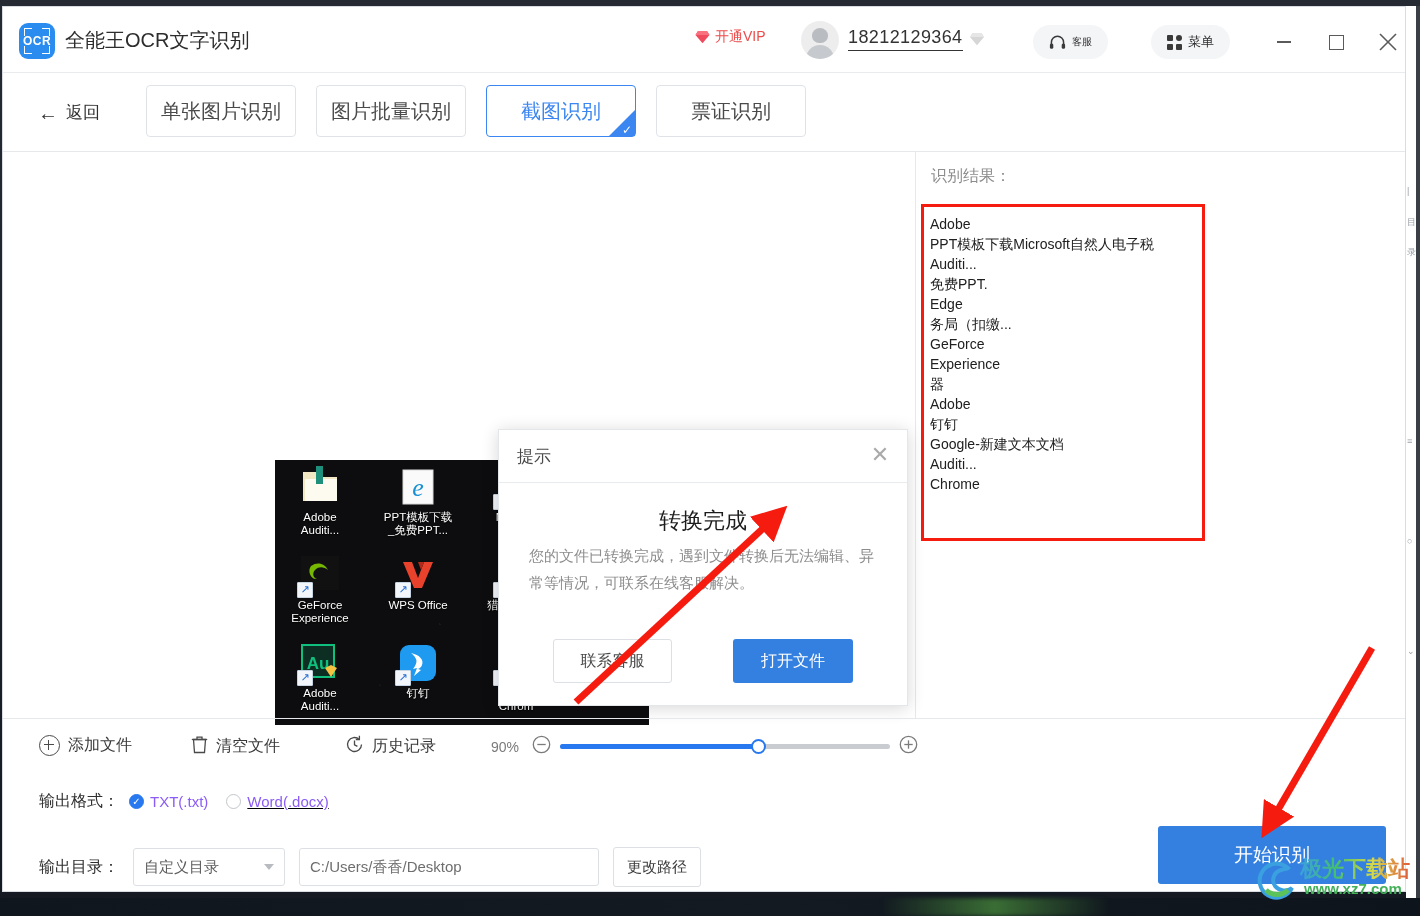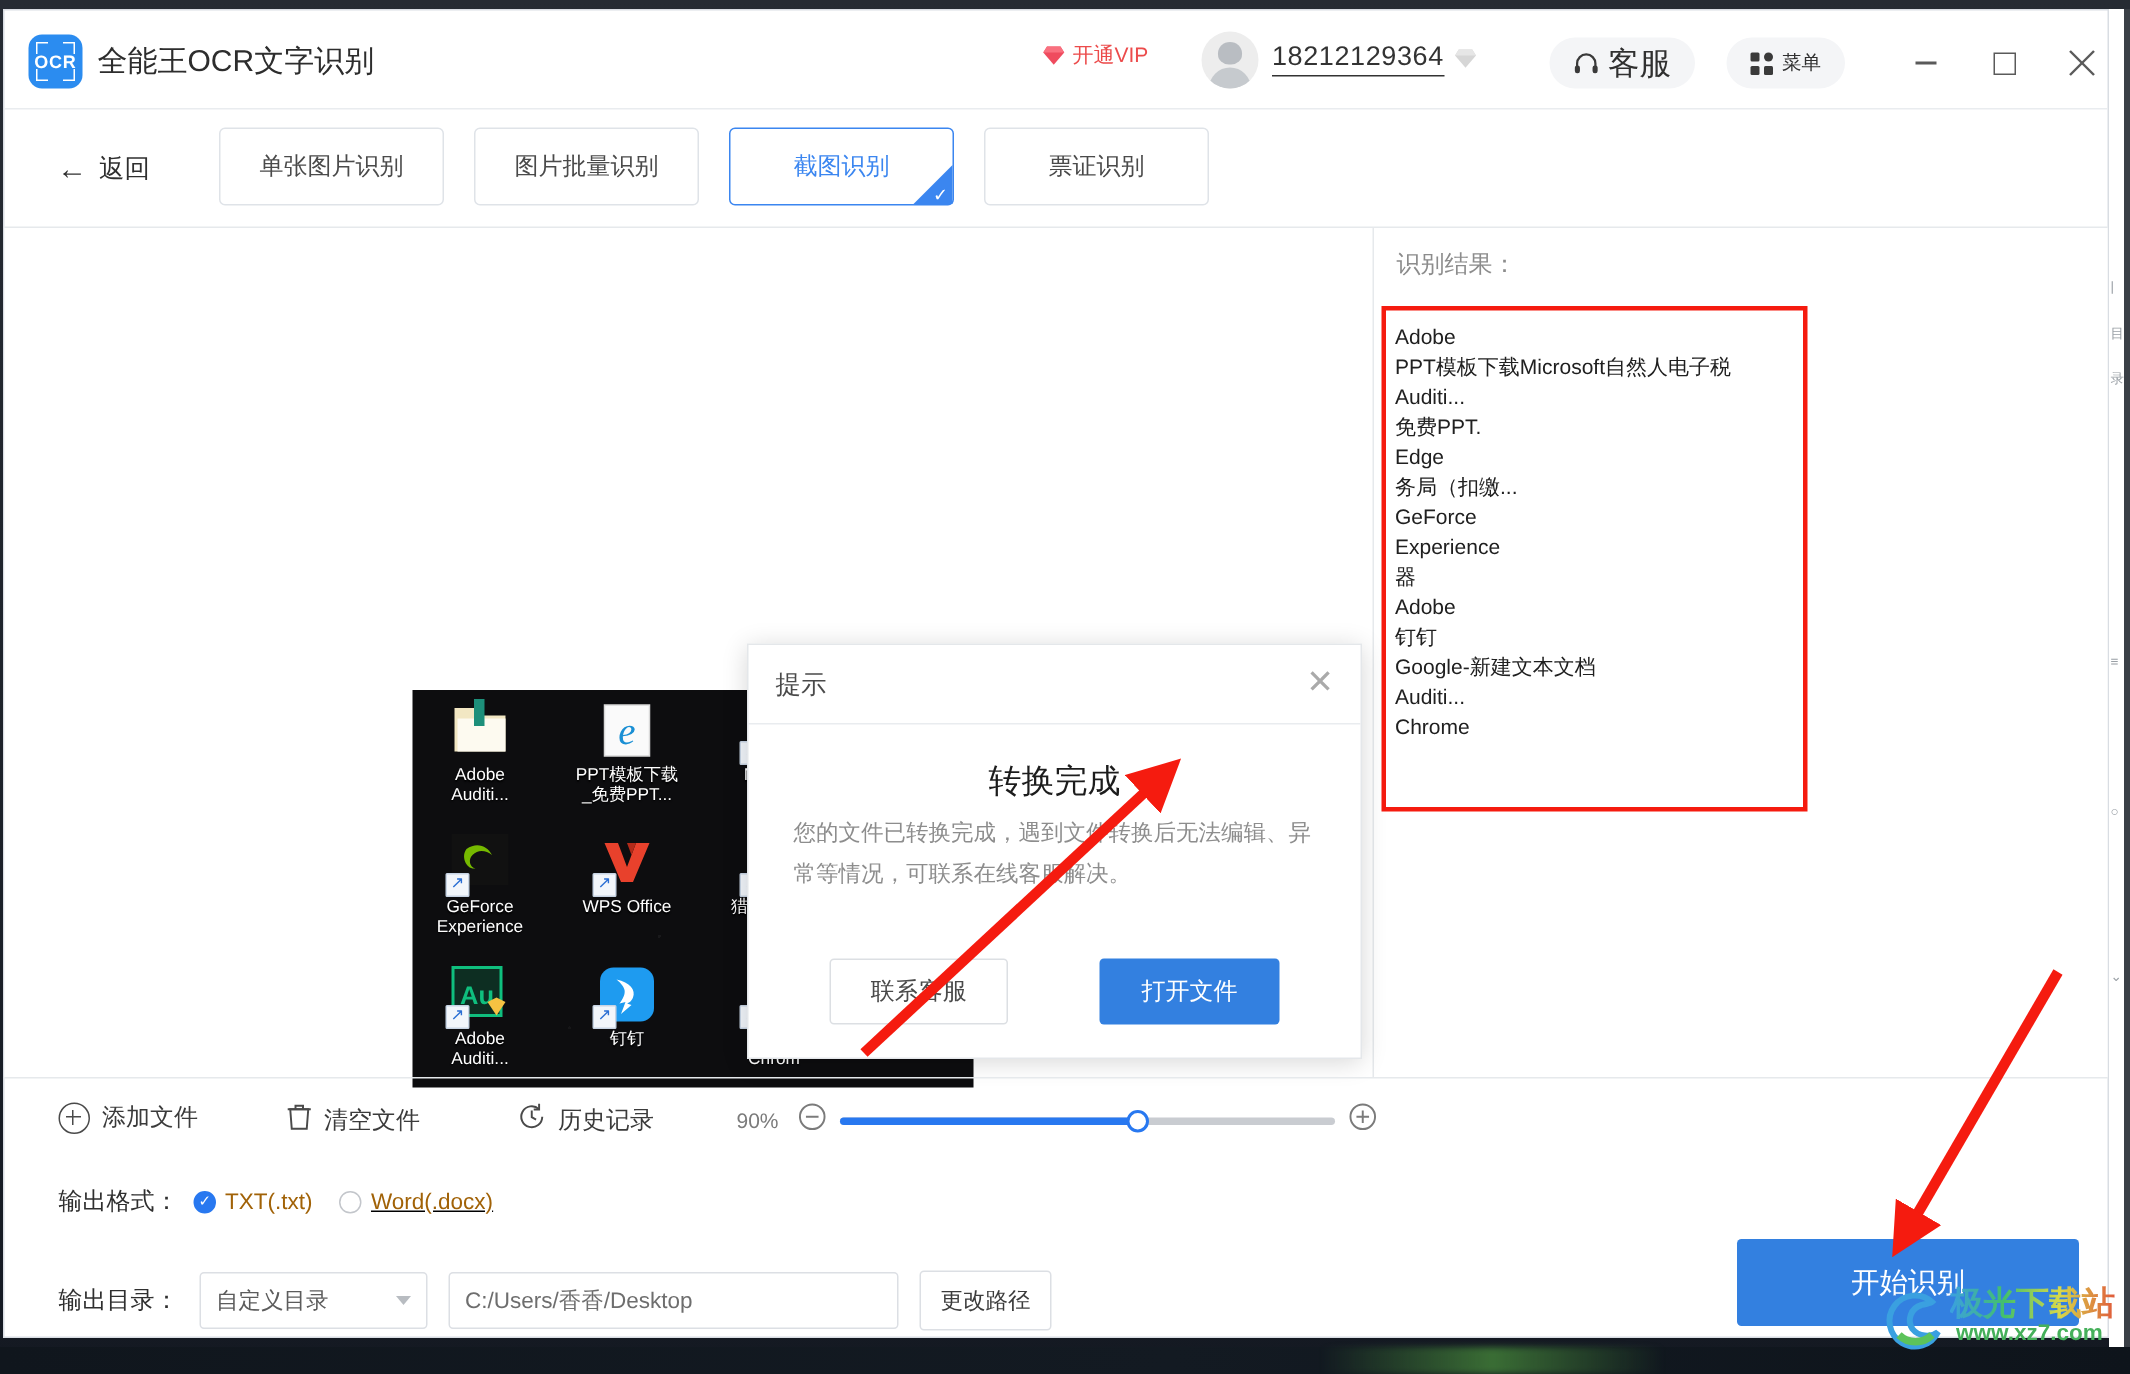--- a/index.html
+++ b/index.html
@@ -49,21 +49,21 @@
   #avatar .head{position:absolute;left:11px;top:7px;width:16px;height:15px;border-radius:50% 50% 45% 45%;background:#b9bdc2;}
   #avatar .body{position:absolute;left:5px;top:24px;width:28px;height:18px;border-radius:14px 14px 0 0;background:#c6cace;}
   #phone-wrap{position:absolute;left:845px;top:20px;display:flex;align-items:center;gap:6px;}
   #phone-number{font-size:18px;color:#333;border-bottom:1.5px solid #333;padding-bottom:2px;letter-spacing:.4px;}
   .gem-grey svg{display:block;}
 
   .pill-btn{position:absolute;top:18px;height:34px;border-radius:17px;background:#f4f5f7;
     display:flex;align-items:center;gap:6px;padding:0 16px;box-sizing:border-box;cursor:pointer;}
   #support-btn{left:1030px;}
   #menu-btn{left:1148px;}
-  .pill-btn span.lbl{font-size:21px;color:#303030;}
+  .pill-btn span.lbl{font-size:10px;color:#303030;}
   #menu-btn span.lbl{font-size:13px;}
   .headset{width:17px;height:15px;position:relative;}
   .grid-icon{display:grid;grid-template-columns:6px 6px;grid-template-rows:6px 6px;gap:3px;}
   .grid-icon i{display:block;background:#3a3a3a;}
   .grid-icon i:nth-child(1){border-radius:1px;}
   .grid-icon i:nth-child(2){border-radius:50%;}
   .grid-icon i:nth-child(3){border-radius:1px;}
   .grid-icon i:nth-child(4){border-radius:1px;}
 
   .winctl{position:absolute;top:18px;width:34px;height:34px;display:flex;align-items:center;
@@ -74,21 +74,21 @@
   .winctl .bar{width:14px;height:1.6px;background:#5a5a5a;}
   .winctl .sq{width:13px;height:13px;border:1.6px solid #5a5a5a;}
 
   
   #tabbar{position:relative;height:78px;border-bottom:1px solid #e6e9ec;}
   #back-btn{position:absolute;left:35px;top:28px;display:flex;align-items:center;gap:8px;cursor:pointer;}
   #back-btn .arrow{font-size:20px;color:#2f2f2f;line-height:1;}
   #back-btn .lbl{font-size:17px;color:#2f2f2f;}
   .tab{position:absolute;top:12px;width:150px;height:52px;border:1px solid #dfe3e8;border-radius:4px;
       background:#fff;display:flex;align-items:center;justify-content:center;box-sizing:border-box;cursor:pointer;}
-  .tab .lbl{font-size:16px;color:#4a4a4a;}
+  .tab .lbl{font-size:20px;color:#4a4a4a;}
   .tab.active{border-color:#3b86f0;}
   .tab.active .lbl{color:#3b86f0;}
   .tab .corner-check{position:absolute;right:0;bottom:0;width:0;height:0;
       border-left:26px solid transparent;border-bottom:26px solid #3b86f0;}
   .tab .check-glyph{position:absolute;right:3px;bottom:0px;color:#fff;font-size:12px;line-height:1;}
   #tab-0{left:143px}#tab-1{left:313px}#tab-2{left:483px}#tab-3{left:653px}#tab-4{left:823px;width:148px}
 
   
   #workspace{position:relative;height:566px;}
   #preview-pane{position:absolute;left:0;top:0;width:913px;height:566px;background:#fff;
@@ -147,21 +147,21 @@
 
   
   #settings{position:relative;height:120px;}
   #fmt-row{position:absolute;left:36px;top:16px;display:flex;align-items:center;gap:10px;}
   .row-label{font-size:16px;color:#2f2f2f;}
   .radio{display:flex;align-items:center;gap:6px;cursor:pointer;}
   .radio .dot{width:15px;height:15px;border-radius:50%;border:1.4px solid #c3c6cb;box-sizing:border-box;
       display:flex;align-items:center;justify-content:center;}
   .radio.on .dot{background:#2878f0;border-color:#2878f0;}
   .radio.on .dot::after{content:"✓";color:#fff;font-size:10px;line-height:1;}
-  .radio .lbl{font-size:15px;color:#a16207;}
+  .radio .lbl{font-size:15px;color:#8b5cf6;}
   #dir-row{position:absolute;left:36px;top:72px;display:flex;align-items:center;gap:14px;}
   #dir-select{position:relative;width:152px;height:38px;border:1px solid #dcdfe4;border-radius:3px;
       background:#fff;display:flex;align-items:center;padding:0 10px;box-sizing:border-box;cursor:pointer;}
   #dir-select .lbl{font-size:15px;color:#5c5c5c;}
   #dir-select .caret{position:absolute;right:10px;width:0;height:0;border-left:5px solid transparent;
       border-right:5px solid transparent;border-top:6px solid #b8bcc1;}
   #dir-path{width:300px;height:38px;border:1px solid #dcdfe4;border-radius:3px;background:#fff;
       display:flex;align-items:center;padding:0 10px;box-sizing:border-box;font-size:15px;color:#6e6e6e;}
   #dir-change{width:86px;height:38px;border:1px solid #dcdfe4;border-radius:3px;background:#fff;
       display:flex;align-items:center;justify-content:center;font-size:15px;color:#3c3c3c;cursor:pointer;}

